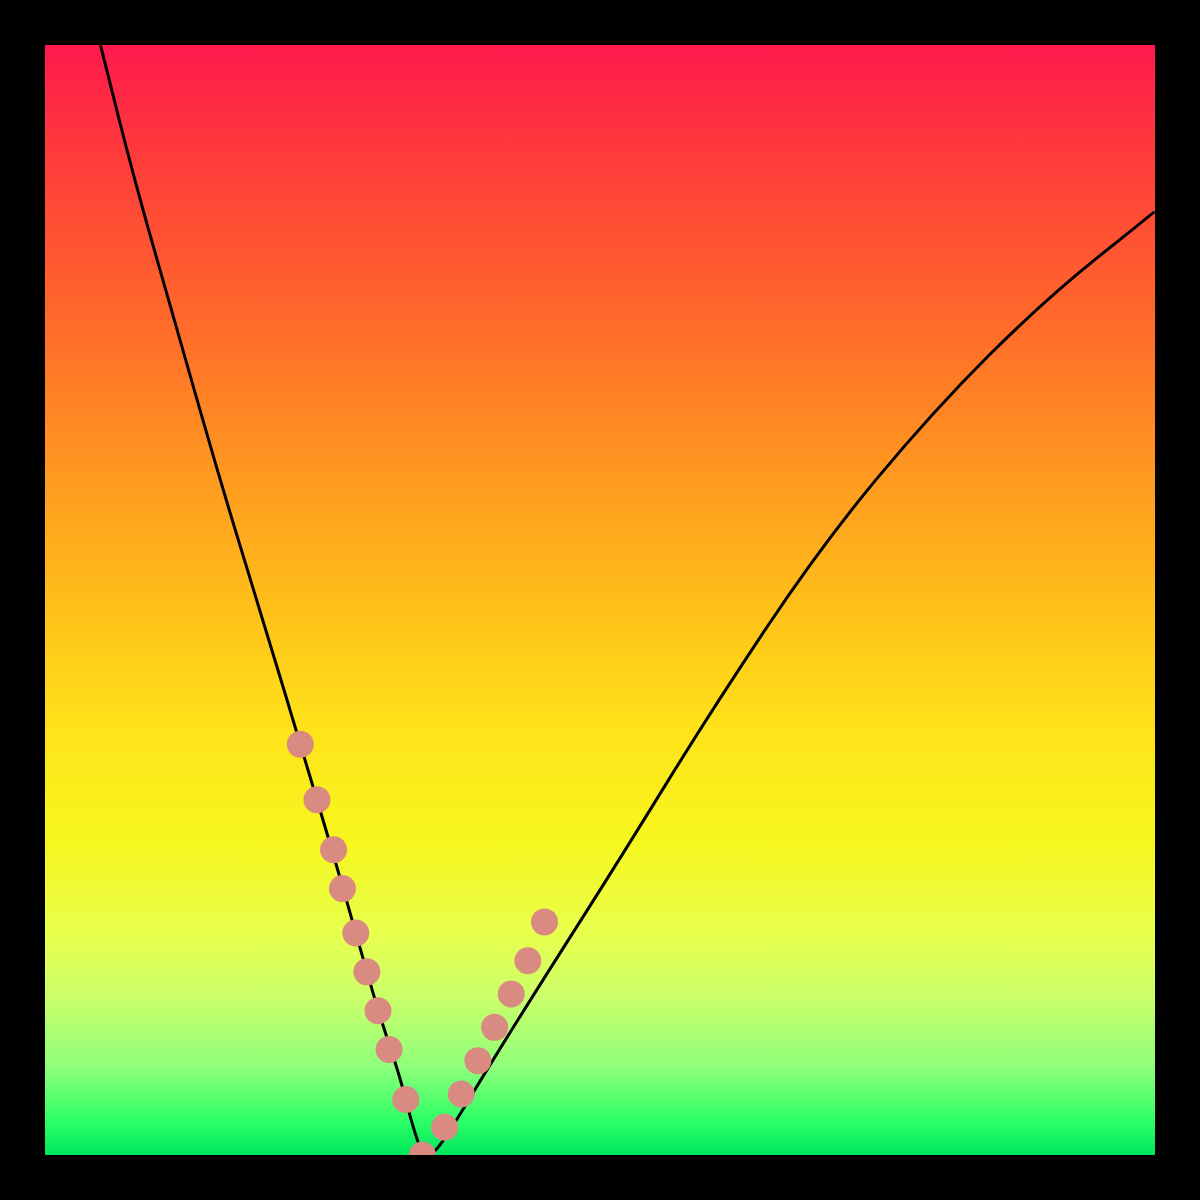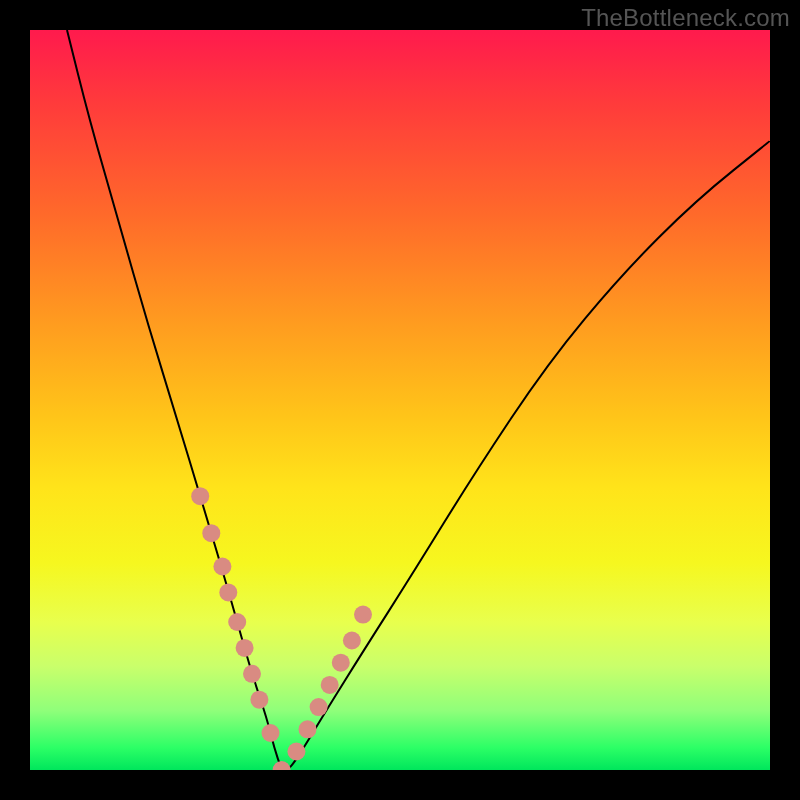--- a/index.html
+++ b/index.html
@@ -55,21 +55,20 @@
     top: 0;
     left: 0;
     width: 740px;
     height: 740px;
   }
 </style>
 </head>
 <body>
 
 <div class="frame">
-  <div class="watermark">TheBottleneck.com</div>
   <div class="plot-area">
     <svg class="curve" viewBox="0 0 740 740">
       <path id="curvePath" fill="none" stroke="#000" stroke-width="2" d="M 37.0 0.0 Q 37.0 0.0 48.1 44.4 Q 59.2 88.8 74.0 140.6 Q 88.8 192.4 103.6 244.2 Q 118.4 296.0 133.2 344.1 Q 148.0 392.2 159.1 429.2 Q 170.2 466.2 181.3 503.2 Q 192.4 540.2 199.8 566.1 Q 207.2 592.0 214.6 617.9 Q 222.0 643.8 229.4 666.0 Q 236.8 688.2 240.5 703.0 Q 244.2 717.8 247.9 728.9 Q 251.6 740.0 255.3 740.0 Q 259.0 740.0 266.4 728.9 Q 273.8 717.8 284.9 699.3 Q 296.0 680.8 314.5 651.2 Q 333.0 621.6 358.9 580.9 Q 384.8 540.2 414.4 492.1 Q 444.0 444.0 481.0 388.5 Q 518.0 333.0 555.0 288.6 Q 592.0 244.2 629.0 207.2 Q 666.0 170.2 703.0 140.6 T 740.0 111.0"></path>
       <g id="markerGroup">
           <circle cx="170.2" cy="466.2" r="9" fill="#d98b82"></circle>
           <circle cx="181.3" cy="503.2" r="9" fill="#d98b82"></circle>
           <circle cx="192.4" cy="536.5" r="9" fill="#d98b82"></circle>
           <circle cx="198.3" cy="562.4" r="9" fill="#d98b82"></circle>
           <circle cx="207.2" cy="592.0" r="9" fill="#d98b82"></circle>
           <circle cx="214.6" cy="617.9" r="9" fill="#d98b82"></circle>

